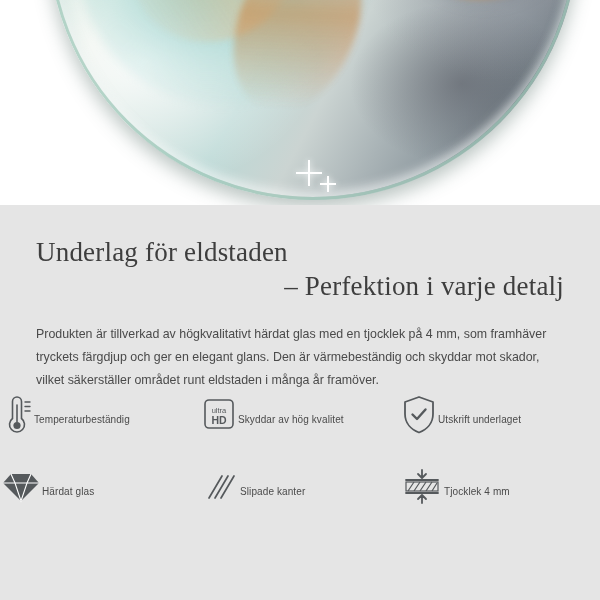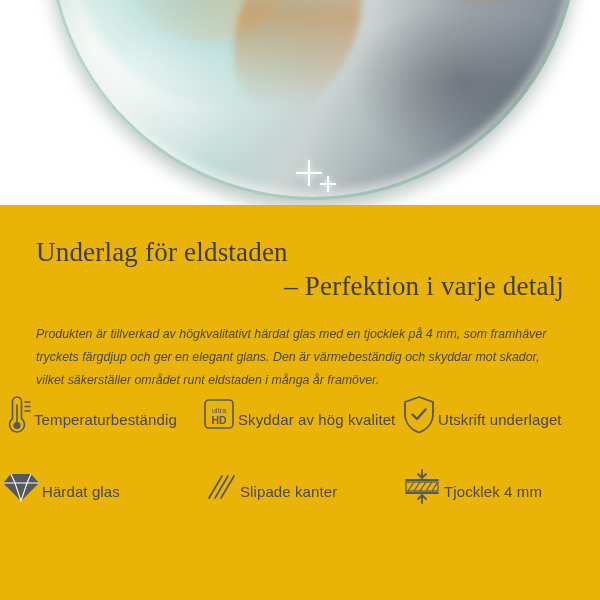--- a/index.html
+++ b/index.html
@@ -5,21 +5,21 @@
   * { box-sizing: border-box; margin: 0; padding: 0; }
   html, body {
     width: 600px; height: 600px;
     background: #ffffff;
     font-family: "Liberation Sans", sans-serif;
     overflow: hidden;
   }
   .page {
     position: relative;
     width: 600px; height: 600px;
-    background: #eab308;
+    background: #e5e5e5;
   }
 
   
   .hero {
     position: absolute;
     top: 0; left: 0;
     width: 600px; height: 205px;
     overflow: hidden;
     background: #ffffff;
   }
@@ -130,21 +130,20 @@
     margin-top: 30px;
     letter-spacing: .2px;
   }
   .headline .l2 { display: block; text-align: right; }
   .paragraph {
     margin-top: 20px;
     font-size: 12.4px;
     line-height: 23px;
     color: #4a4a4a;
     max-width: 520px;
-    font-style: italic;
   }
 
   
   .features {
     position: absolute;
     top: 392px; left: 0;
     width: 600px;
     display: grid;
     grid-template-columns: repeat(3, 1fr);
     row-gap: 26px;
@@ -155,21 +154,21 @@
     align-items: center;
   }
   .feature-icon {
     height: 46px;
     display: flex;
     align-items: center;
     justify-content: center;
   }
   .feature-label {
     margin-top: 8px;
-    font-size: 15px;
+    font-size: 10px;
     color: #4a4a4a;
     text-align: center;
     letter-spacing: .1px;
   }
   svg { display: block; }
 </style>
 </head>
 <body>
 
 <div class="page">

